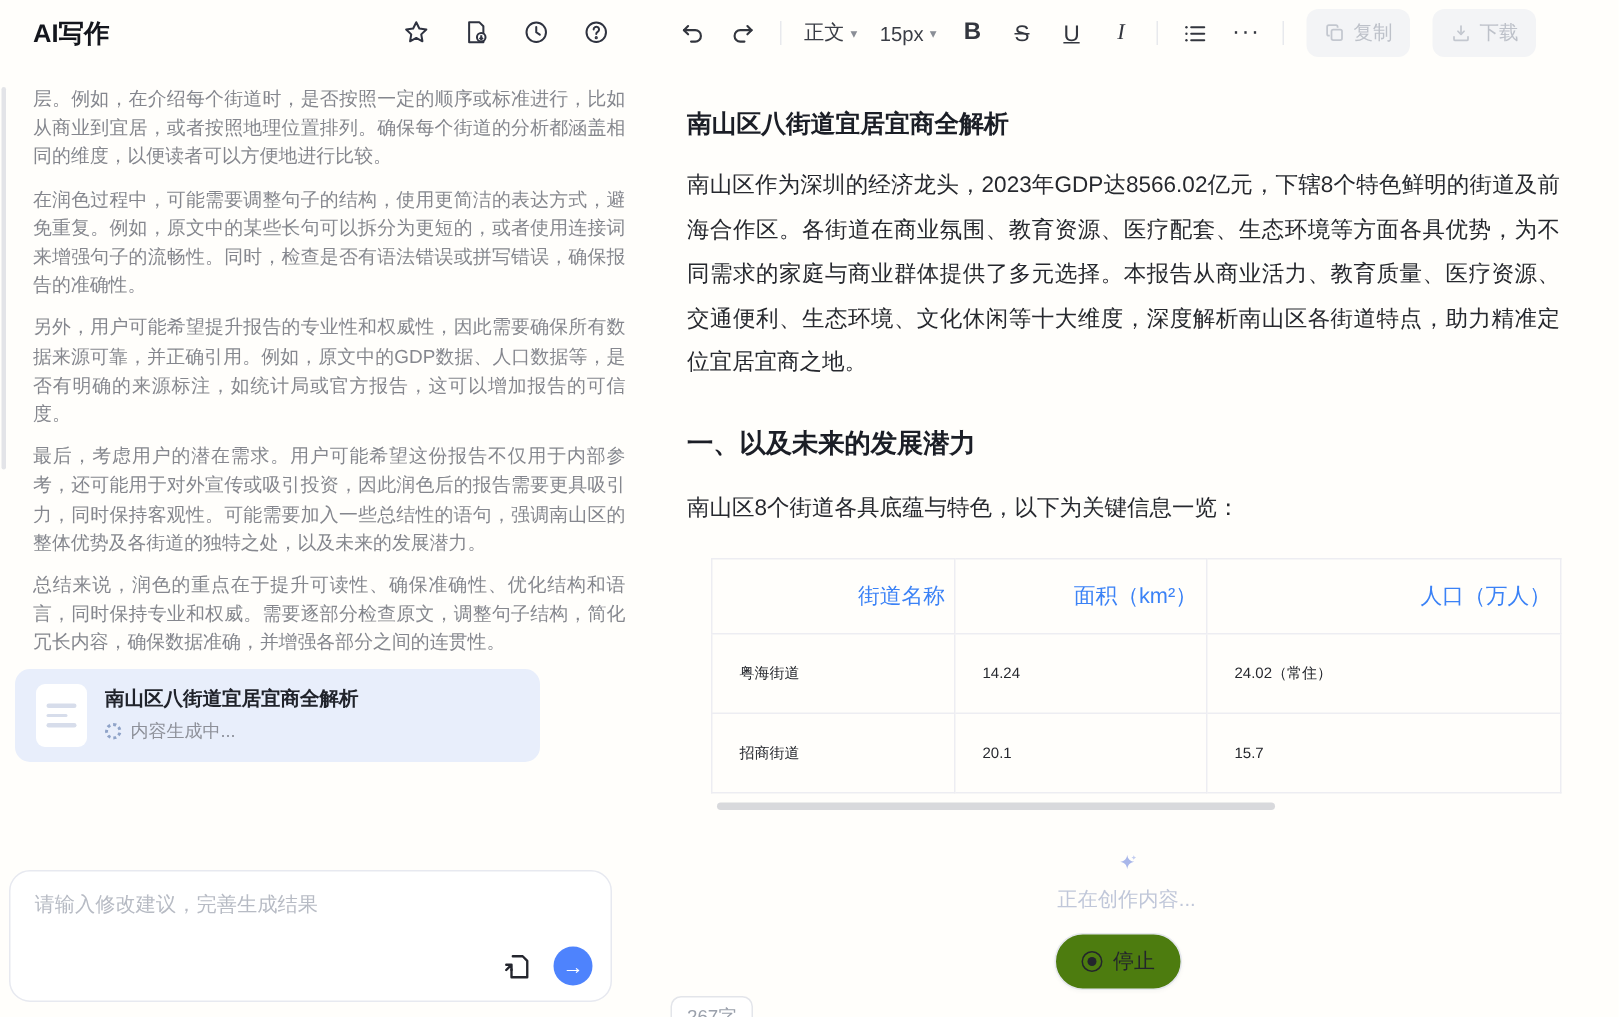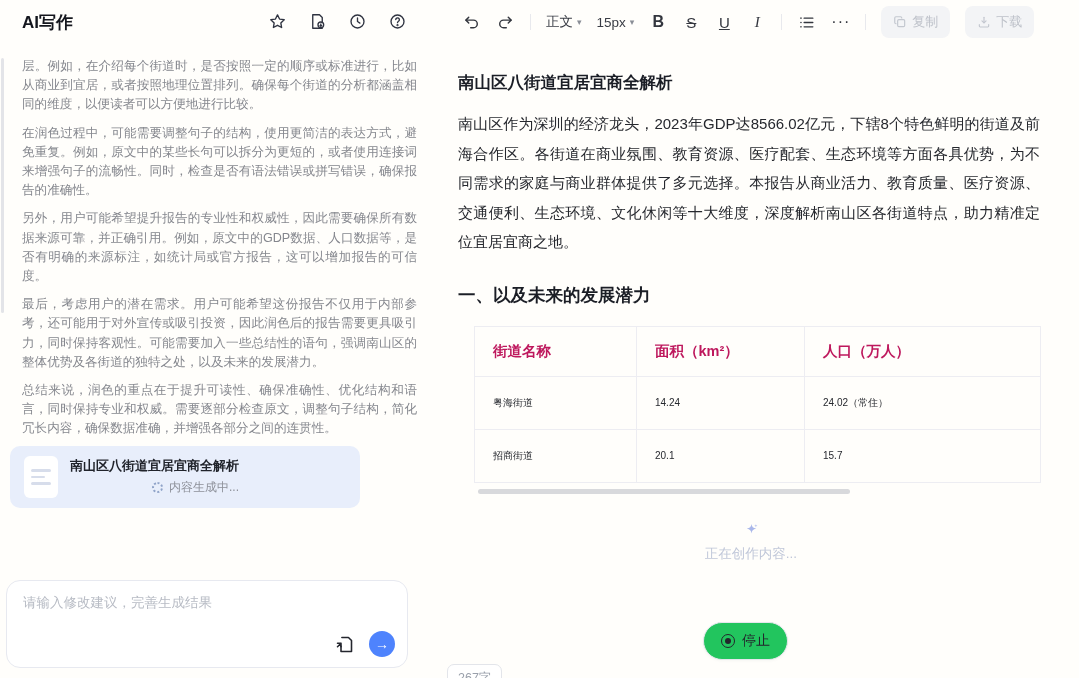--- a/index.html
+++ b/index.html
@@ -23,36 +23,36 @@
   .chat { position:absolute; left:22px; right:16px; top:57px; height:382px; overflow:hidden; }
   .chat p { margin:0 0 9px 0; font-size:12.6px; line-height:19.2px; color:#85878e; text-align:justify; }
 
   .gen-card { position:absolute; left:10px; top:446px; width:350px; height:62px; background:#e8eefb;
     border-radius:10px; display:flex; align-items:center; gap:12px; padding:0 14px; cursor:pointer; }
   .doc-thumb { flex:none; width:34px; height:42px; background:#ffffff; border-radius:6px;
     display:flex; flex-direction:column; justify-content:center; gap:4px; padding:0 7px; }
   .doc-thumb i { display:block; height:2.5px; border-radius:2px; background:#d7ddeb; }
   .doc-thumb i:nth-child(2){ width:70%; }
   .gc-title { font-size:13px; font-weight:bold; color:#20232b; line-height:1.2; }
-  .gc-status { display:flex; align-items:center; gap:6px; margin-top:6px; font-size:12px; color:#8d9099;justify-content:flex-end; }
+  .gc-status { display:flex; align-items:center; gap:6px; margin-top:6px; font-size:12px; color:#8d9099; }
   .spinner { width:11px; height:11px; border:2px dotted #8fa3c8; border-radius:50%; }
 
   .input-box { position:absolute; left:6px; top:580px; width:402px; height:88px; border:1px solid #e7e9f0;
     border-radius:14px; background:#fff; }
   .chat-input { position:absolute; left:16px; top:13px; width:352px; height:42px; border:none; outline:none;
     resize:none; background:transparent; padding:0; font-family:"Liberation Sans","DejaVu Sans",sans-serif;
     font-size:13.5px; color:#31343c; }
   .chat-input::placeholder { color:#b7bbc4; }
   .input-actions { position:absolute; right:12px; bottom:10px; display:flex; align-items:center; gap:14px; }
   .import-icon { width:21px; height:21px; cursor:pointer; }
   .send-btn { width:26px; height:26px; border-radius:50%; background:#4e83fd; color:#ffffff;
     display:flex; align-items:center; justify-content:center; font-size:14px; font-weight:bold; cursor:pointer; }
 
   
-  .toolbar { position:absolute; left:462px; top:0; height:44px; display:flex; align-items:center; gap:15px; }
+  .toolbar { position:absolute; left:452px; top:0; height:44px; display:flex; align-items:center; gap:15px; }
   .tb-item { display:flex; align-items:center; justify-content:center; color:#33363e; cursor:pointer; }
   .tb-item svg { width:19px; height:19px; }
   .tb-div { width:1px; height:16px; background:#e8e9ed; }
   .tb-select { gap:4px; font-size:13.5px; color:#3a3d45; }
   .caret { font-size:9px; color:#8a8e96; }
   .fmt { font-size:15px; width:18px; }
   .fmt-b { font-weight:bold; font-size:16px; }
   .fmt-s { text-decoration:line-through; }
   .fmt-u { text-decoration:underline; }
   .fmt-i { font-style:italic; font-family:"Liberation Serif","DejaVu Serif",serif; }
@@ -62,28 +62,28 @@
 
   
   .doc { position:absolute; left:458px; top:0; width:582px; }
   .doc-title { margin-top:72px; font-size:16.5px; font-weight:bold; color:#1b1e26; }
   .doc-intro { margin-top:15px; font-size:15px; line-height:29.5px; color:#26282e; text-align:justify; }
   .doc-h2 { margin-top:26px; font-size:17.5px; font-weight:bold; color:#1b1e26; }
   .doc-lead { margin-top:17px; font-size:15px; line-height:29.5px; color:#26282e; }
   .doc-table { margin:19px 0 0 16px; width:566px; border-collapse:collapse; table-layout:fixed; }
   .doc-table col.c1{ width:162px; } .doc-table col.c2{ width:168px; } .doc-table col.c3{ width:236px; }
   .doc-table th, .doc-table td { border:1px solid #ededf2; text-align:left; }
-  .doc-table th { font-size:14.5px; font-weight:bold; color:#be185d; padding:15px 6px 15px 18px; }
+  .doc-table th { font-size:14.5px; font-weight:normal; color:#3b82f6; padding:15px 6px 15px 18px;text-align:right; }
   .doc-table td { font-size:10px; color:#26282e; padding:19px 6px 19px 18px; }
   .h-scrollbar { margin:6px 0 0 20px; width:372px; height:5px; border-radius:3px; background:#d8d9dc; cursor:pointer; }
   .creating { margin:28px 0 0 4px; display:flex; align-items:center; gap:8px;flex-direction:column; }
   .creating svg { width:15px; height:15px; }
   .creating span { font-size:13.5px; color:#c0c7d9; }
 
-  .stop-btn { position:absolute; left:703px; top:622px; height:38px; padding:0 17px; background:#22c55e;
+  .stop-btn { position:absolute; left:703px; top:622px; height:38px; padding:0 17px; background:#4d7c0f;
     border:1px solid #e5e7ed; border-radius:19px; display:flex; align-items:center; gap:7px;
     font-size:14px; color:#23252c; cursor:pointer; box-shadow:0 1px 3px rgba(30,40,60,0.04); }
   .stop-icon { width:14px; height:14px; border:1.6px solid #23252c; border-radius:50%; position:relative; }
   .stop-icon::after { content:""; position:absolute; left:2.6px; top:2.6px; right:2.6px; bottom:2.6px;
     background:#23252c; border-radius:50%; }
 
   .word-count { position:absolute; left:447px; top:664px; padding:5px 10px 9px 10px; background:#fff;
     border:1px solid #e3e5ea; border-radius:7px; font-size:12.5px; color:#9aa0ab; }
 </style>
 </head>
@@ -214,20 +214,21 @@
           <path d="M4 16.5V19a1.5 1.5 0 0 0 1.5 1.5h13A1.5 1.5 0 0 0 20 19v-2.5"></path>
       </svg>
       <span>下载</span>
     </span>
   </div>
 
   <div class="doc">
     <div class="doc-title">南山区八街道宜居宜商全解析</div>
     <p class="doc-intro">南山区作为深圳的经济龙头，2023年GDP达8566.02亿元，下辖8个特色鲜明的街道及前海合作区。各街道在商业氛围、教育资源、医疗配套、生态环境等方面各具优势，为不同需求的家庭与商业群体提供了多元选择。本报告从商业活力、教育质量、医疗资源、交通便利、生态环境、文化休闲等十大维度，深度解析南山区各街道特点，助力精准定位宜居宜商之地。</p>
     <div class="doc-h2">一、以及未来的发展潜力</div>
+    <p class="doc-lead">南山区8个街道各具底蕴与特色，以下为关键信息一览：</p>
 
     <table class="doc-table">
       <colgroup>
           <col class="c1">
           <col class="c2">
           <col class="c3">
         </colgroup>
       <thead>
         <tr>
           <th>街道名称</th>

